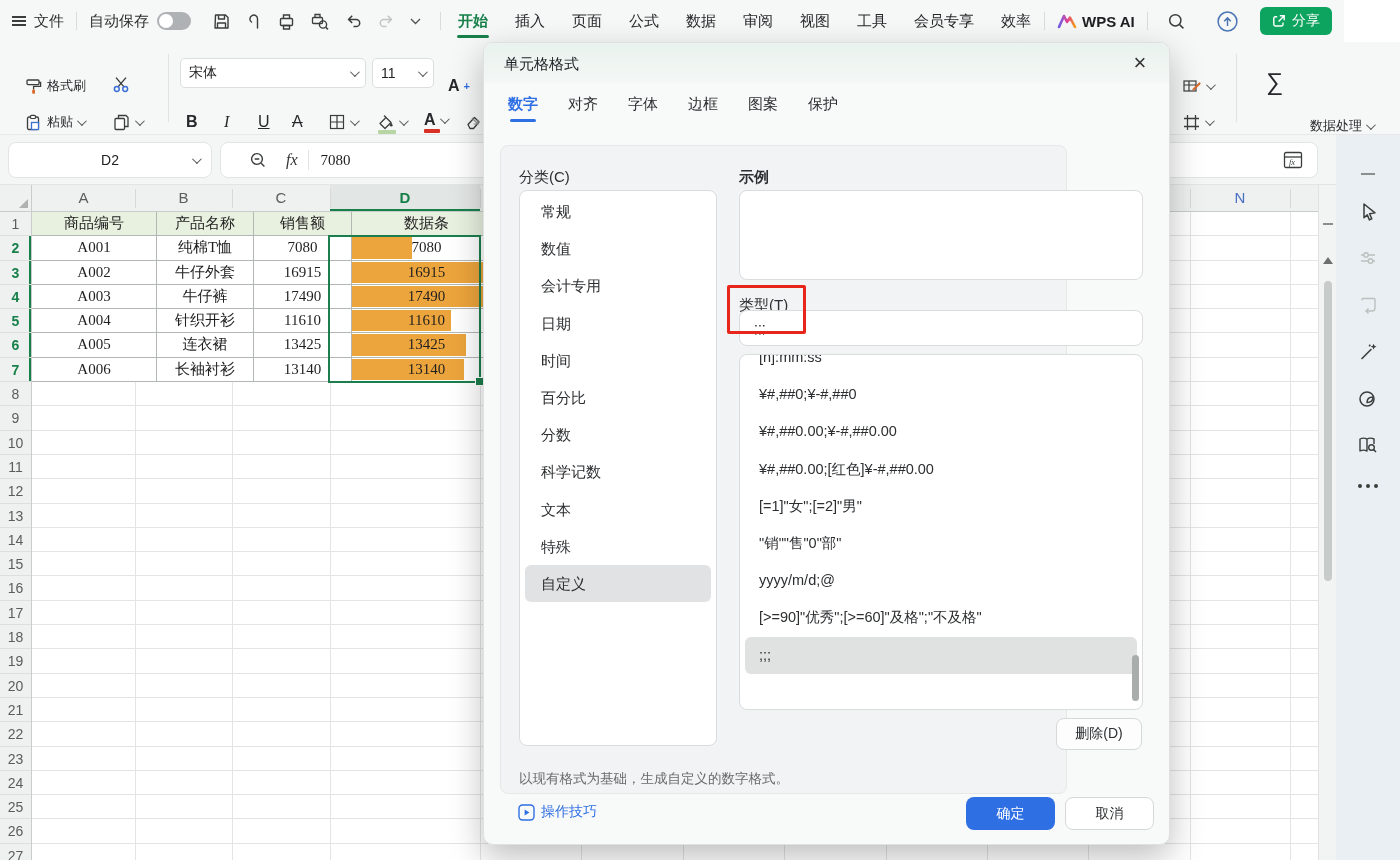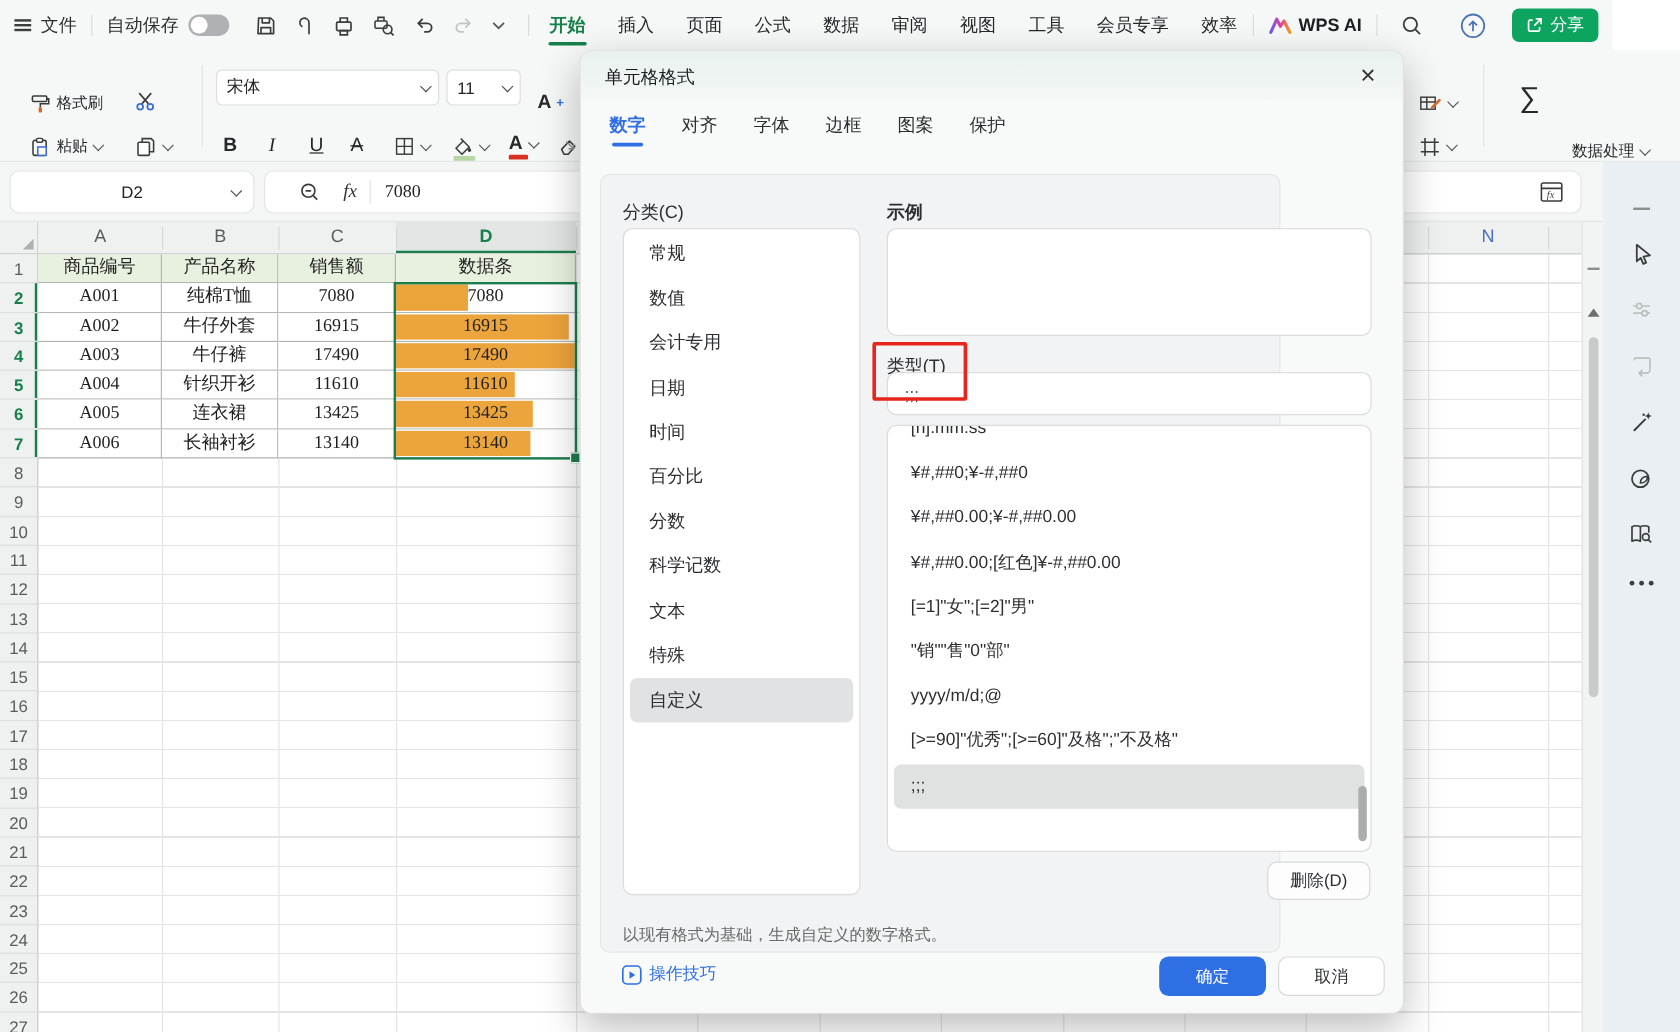--- a/index.html
+++ b/index.html
@@ -61,21 +61,21 @@
   .rnum{height:24.3px;text-align:center;line-height:24px;font-size:14px;color:#595D5B;border-bottom:1px solid #DDDFDE;}
   .rnum.sel{color:var(--wps-green);box-shadow:inset -2px 0 0 var(--wps-green);font-weight:bold;}
   #grid-rows{position:absolute;left:32px;top:212px;width:1286px;height:648px;overflow:hidden;z-index:0;
     background:repeating-linear-gradient(to bottom,#fff 0,#fff 23.3px,#E3E5E4 23.3px,#E3E5E4 24.3px);}
   .vline{position:absolute;top:0;bottom:0;width:1px;background:#E3E5E4;}
   #sheet-table{position:absolute;left:32px;top:212px;z-index:2;font-family:"Liberation Serif","DejaVu Serif",serif;}
   .trow{display:flex;height:24.3px;}
   .tcell{border-right:1px solid #B3B7B4;border-bottom:1px solid #B3B7B4;background:#fff;
     text-align:center;line-height:23px;font-size:15px;color:#1f1f1f;flex:none;}
   .trow.hdr .tcell{background:#E8F1E0;}
-  .c0{width:103px;} .c1{width:97px;} .c2{width:98px;} .c3{width:150px;}
+  .c0{width:125px;} .c1{width:97px;} .c2{width:98px;} .c3{width:150px;}
   .dbar{position:relative;}
   .bar{position:absolute;left:0;top:1px;bottom:1px;background:var(--databar-orange);}
   .bval{position:absolute;inset:0;text-align:center;line-height:23px;z-index:1;}
   #sel-range{position:absolute;left:328px;top:235px;width:153px;height:148px;border:2px solid var(--selection-green);z-index:3;pointer-events:none;}
   #fill-handle{position:absolute;left:475px;top:377px;width:9px;height:9px;background:var(--selection-green);border:1.5px solid #fff;z-index:4;}
   
   #vscroll{position:absolute;left:1318px;top:185px;width:18px;height:675px;background:#F2F4F3;border-left:1px solid #E0E2E1;z-index:5;}
   #vs-split{position:absolute;left:4px;top:38px;width:10px;height:2px;background:#8A8E8C;}
   #vs-up{position:absolute;left:4px;top:72px;width:0;height:0;border-left:5px solid transparent;border-right:5px solid transparent;border-bottom:7px solid #6B6F6D;}
   #vs-thumb{position:absolute;left:5px;top:96px;width:8px;height:300px;background:#C7CBC9;border-radius:4px;}

